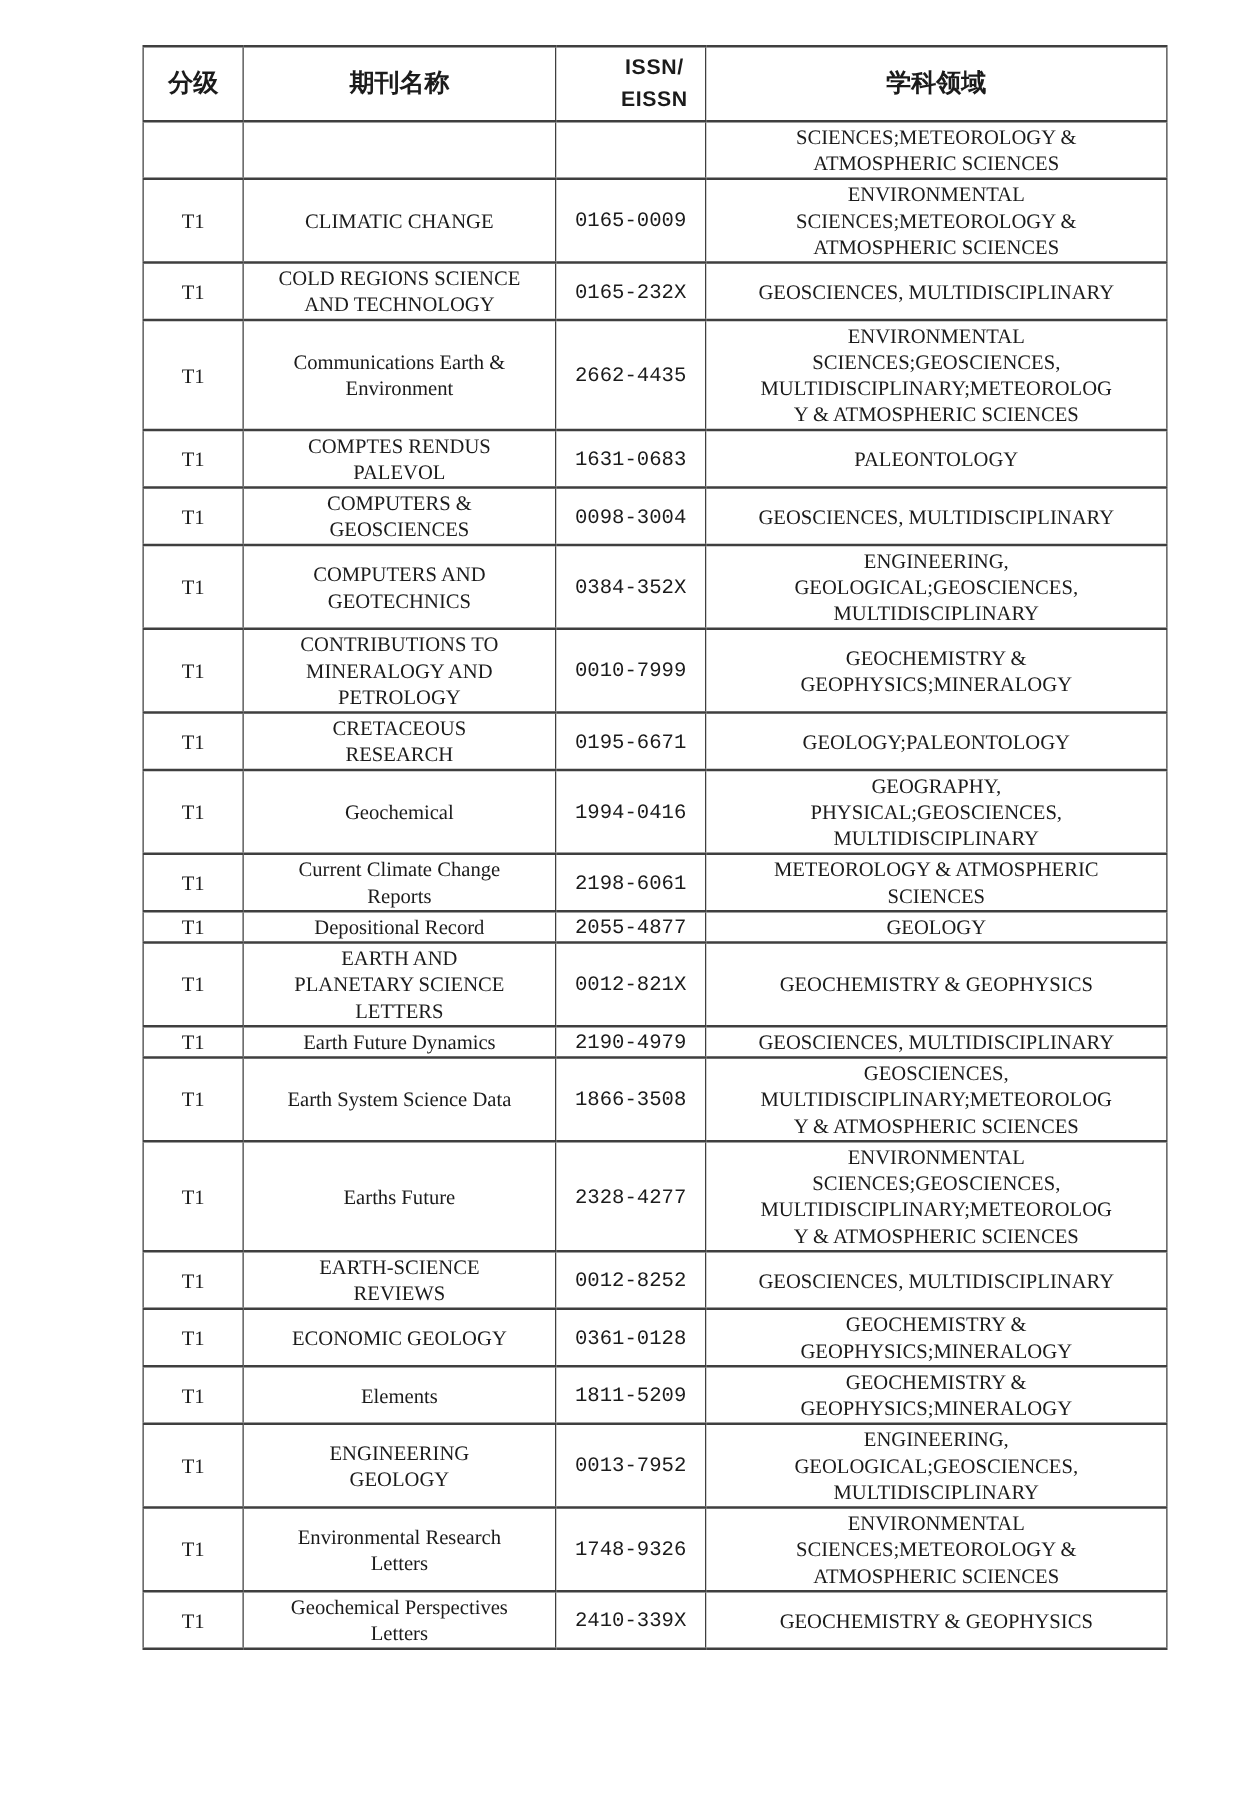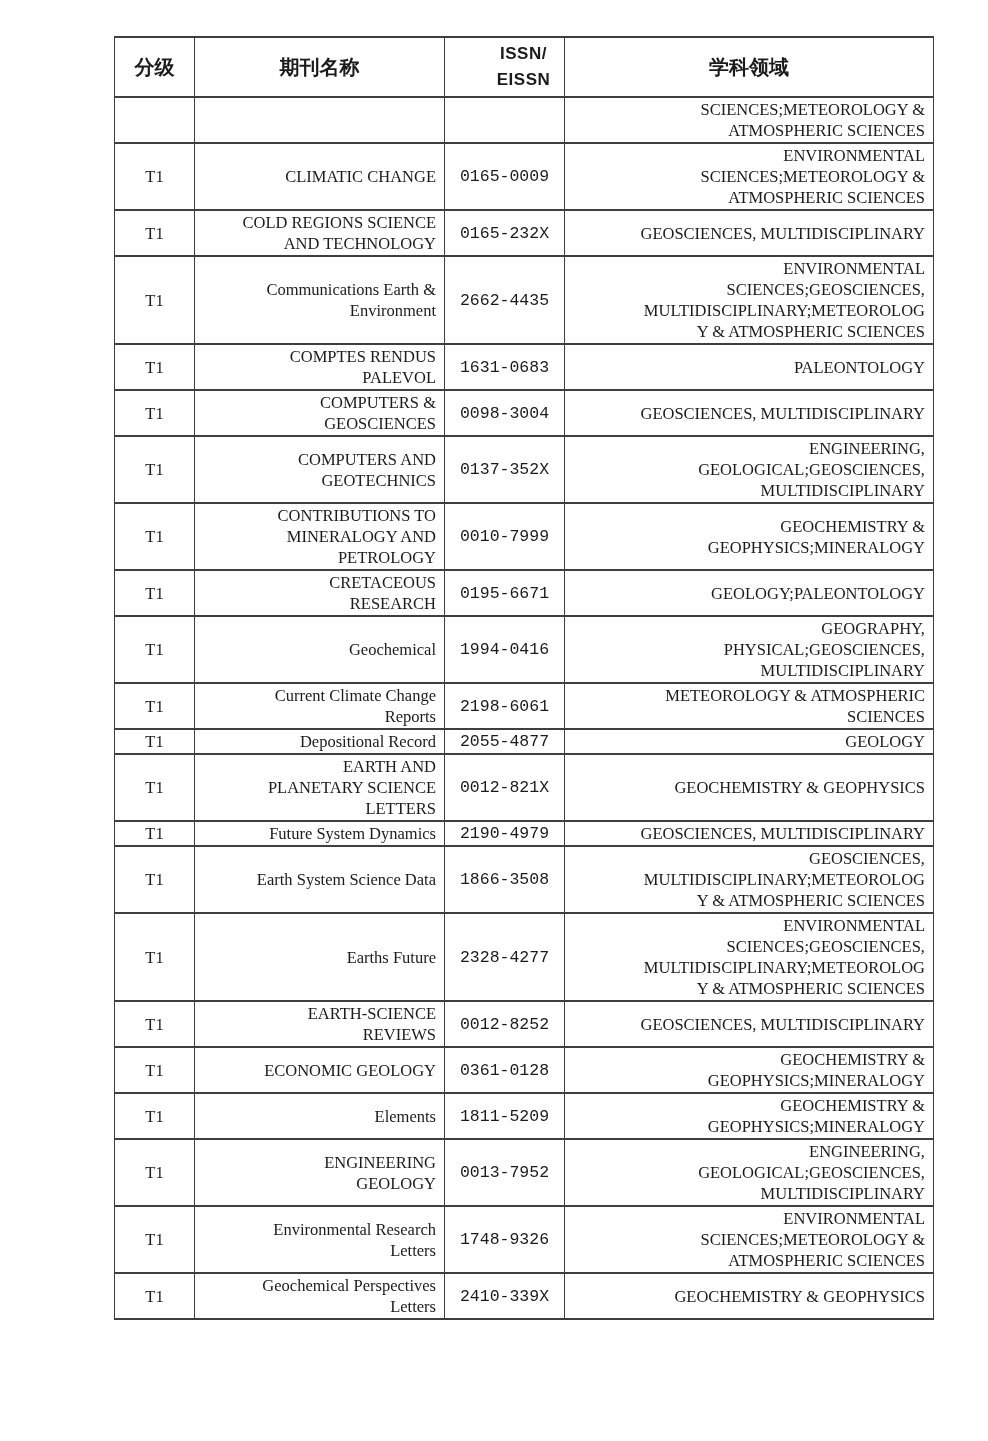--- a/index.html
+++ b/index.html
@@ -63,21 +63,21 @@
   td.cell-grade{
     text-align:center;
     padding:1px 2px;
   }
   td.cell-issn{
     text-align:center;
     padding:1px 2px;
     font-family:Liberation Mono, monospace;
   }
   td.cell-name,td.cell-subject{
-    text-align:right;
+    text-align:center;
     margin-top:10px;
   }
   .page-number{
     position:absolute;
     left:26px;
     right:0;
     top:1330px;
     text-align:center;
     font-size:16px;
     color:var(--text-color);
@@ -154,21 +154,21 @@
     <td class="cell-name">COMPUTERS &amp;
 GEOSCIENCES</td>
     <td class="cell-issn">0098-3004</td>
     <td class="cell-subject">GEOSCIENCES, MULTIDISCIPLINARY</td>
   </tr>
 
   <tr>
     <td class="cell-grade">T1</td>
     <td class="cell-name">COMPUTERS AND
 GEOTECHNICS</td>
-    <td class="cell-issn">0137-352X</td>
+    <td class="cell-issn">0384-352X</td>
     <td class="cell-subject">ENGINEERING,
 GEOLOGICAL;GEOSCIENCES,
 MULTIDISCIPLINARY</td>
   </tr>
 
   <tr>
     <td class="cell-grade">T1</td>
     <td class="cell-name">CONTRIBUTIONS TO
 MINERALOGY AND
 PETROLOGY</td>
@@ -214,21 +214,21 @@
     <td class="cell-grade">T1</td>
     <td class="cell-name">EARTH AND
 PLANETARY SCIENCE
 LETTERS</td>
     <td class="cell-issn">0012-821X</td>
     <td class="cell-subject">GEOCHEMISTRY &amp; GEOPHYSICS</td>
   </tr>
 
   <tr>
     <td class="cell-grade">T1</td>
-    <td class="cell-name">Future System Dynamics</td>
+    <td class="cell-name">Earth Future Dynamics</td>
     <td class="cell-issn">2190-4979</td>
     <td class="cell-subject">GEOSCIENCES, MULTIDISCIPLINARY</td>
   </tr>
 
   <tr>
     <td class="cell-grade">T1</td>
     <td class="cell-name">Earth System Science Data</td>
     <td class="cell-issn">1866-3508</td>
     <td class="cell-subject">GEOSCIENCES,
 MULTIDISCIPLINARY;METEOROLOG

